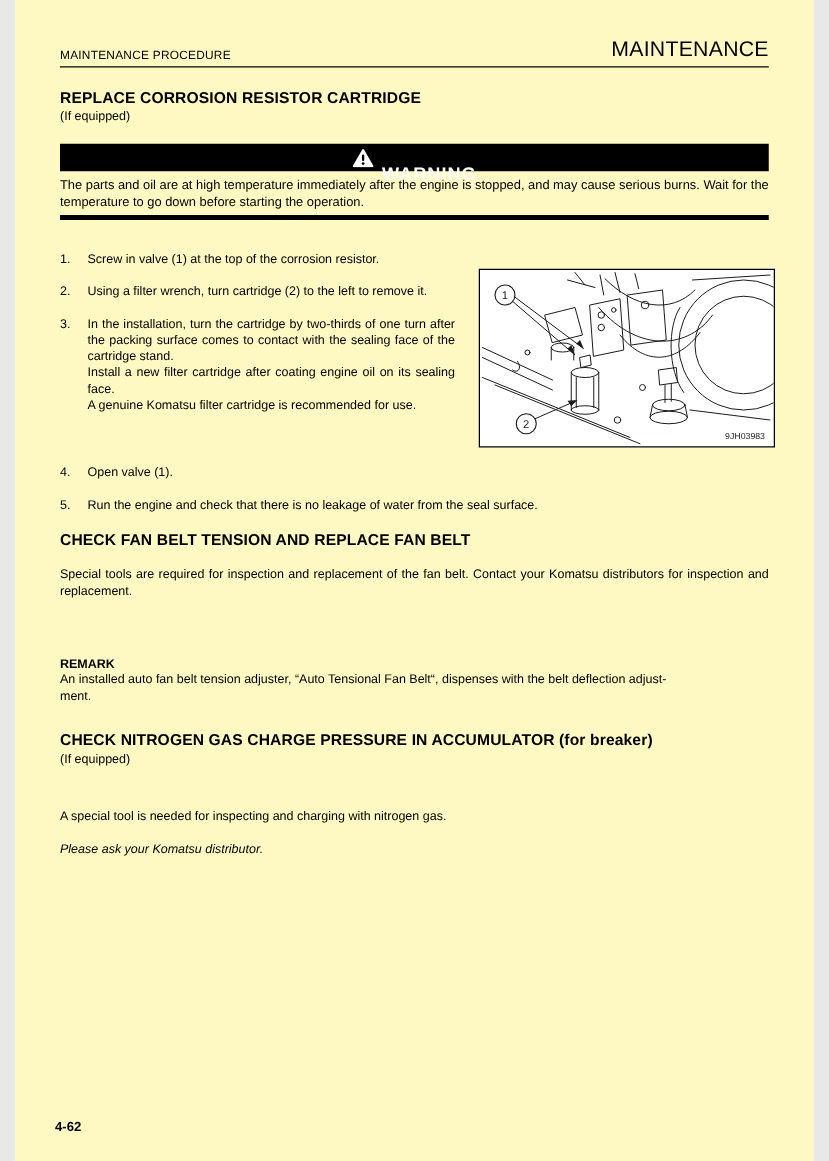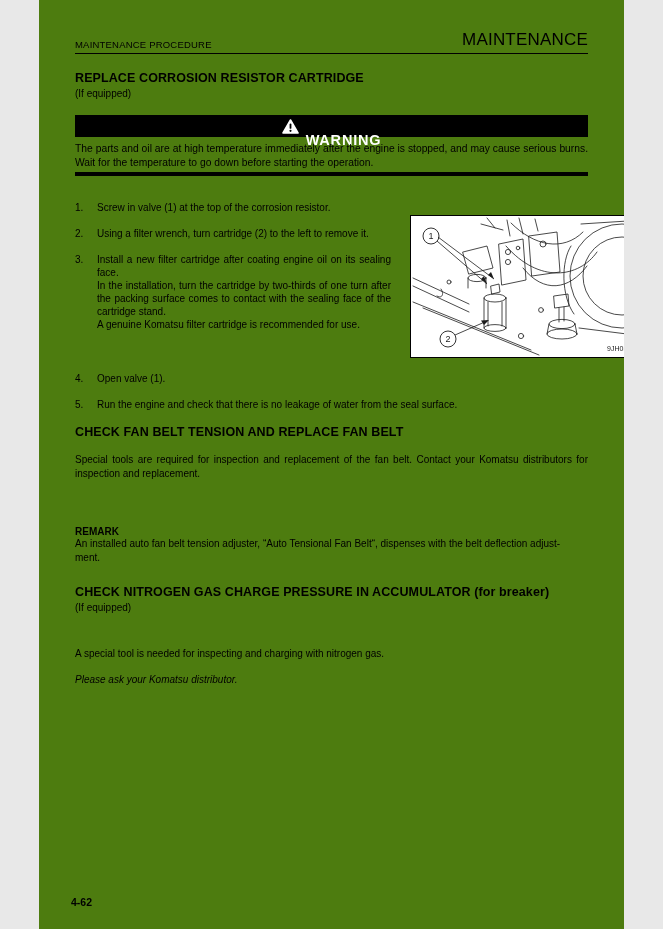--- a/index.html
+++ b/index.html
@@ -1,18 +1,18 @@
 <!DOCTYPE html>
 <html><head>
 <meta charset="utf-8">
 <style>
   * { margin:0; padding:0; box-sizing:border-box; }
   html,body { background:#e8e8e8; }
   .page {
-    width:585px; height:929px; background:#4d7c0f; position:relative;
+    width:639px; height:929px; background:#fef9c3; position:relative;
     font-family:"Liberation Sans", sans-serif; color:#000;
     margin:0 auto; overflow:hidden;
   }
   .content { position:absolute; left:36px; right:36px; top:0; }
 
   .header { display:flex; justify-content:space-between; align-items:flex-end;
             padding-top:30px; padding-bottom:3px; border-bottom:1.3px solid #000; }
   .header-left  { font-size:9.5px; letter-spacing:.2px; }
   .header-right { font-size:17px; letter-spacing:.2px;text-align:center; }
 
@@ -83,22 +83,22 @@
           <span class="step-num">1.</span>
           <div class="step-text">Screw in valve (1) at the top of the corrosion resistor.</div>
         </div>
         <div class="step">
           <span class="step-num">2.</span>
           <div class="step-text">Using a filter wrench, turn cartridge (2) to the left to remove it.</div>
         </div>
         <div class="step">
           <span class="step-num">3.</span>
           <div class="step-text">
+            <div>In the installation, turn the cartridge by two-thirds of one turn after the packing surface comes to contact with the sealing face of the cartridge stand.</div>
             <div>Install a new filter cartridge after coating engine oil on its sealing face.</div>
-            <div>In the installation, turn the cartridge by two-thirds of one turn after the packing surface comes to contact with the sealing face of the cartridge stand.</div>
             <div>A genuine Komatsu filter cartridge is recommended for use.</div>
           </div>
         </div>
       </div>
 
       <div class="figure-box">
         <svg width="235" height="141" viewBox="0 0 235 141">
           <g stroke="#1c1c1c" stroke-width="0.8" fill="none" stroke-linecap="round">
 
             <circle cx="211" cy="60" r="52"></circle>

